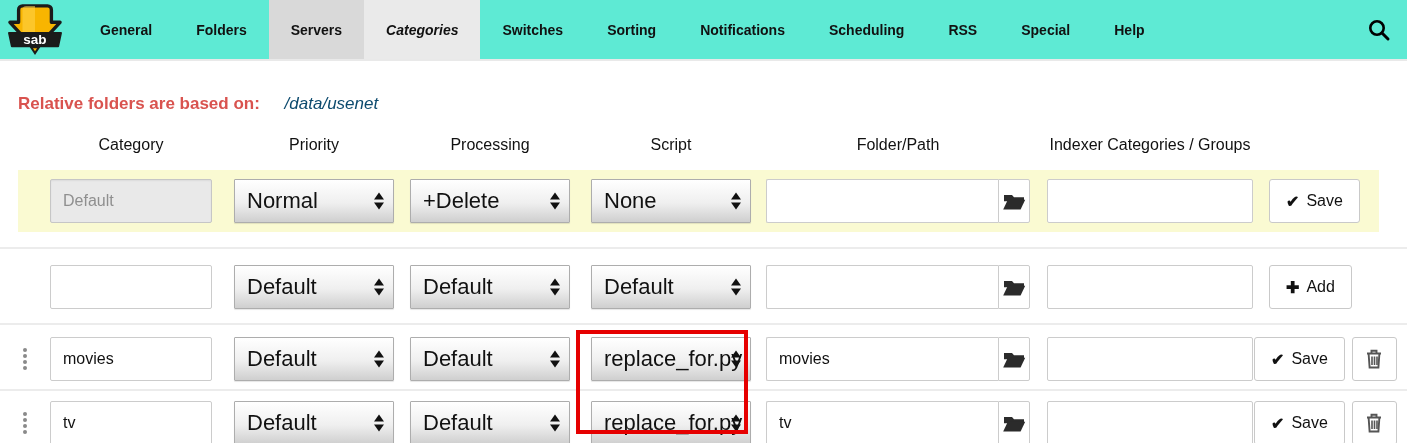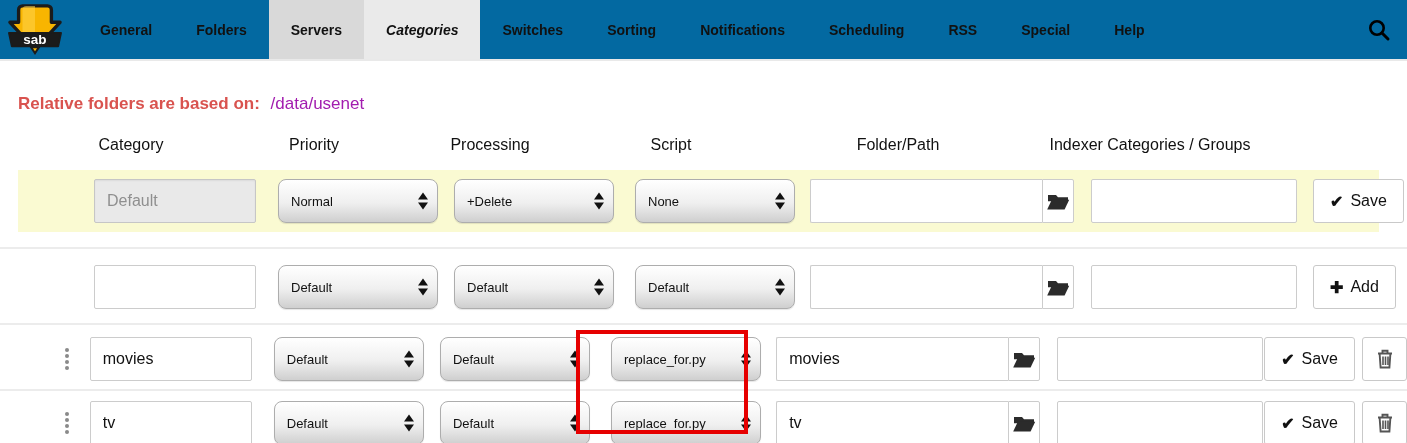--- a/index.html
+++ b/index.html
@@ -1,46 +1,46 @@
 <!DOCTYPE html>
 <html style="--ann: #e60000; --hl: #fafad2;"><head>
 <meta charset="utf-8">
 <style>
   * { margin:0; padding:0; box-sizing:border-box; }
   html,body { width:1407px; height:443px; overflow:hidden; background:#fff;
     font-family:"Liberation Sans", sans-serif; color:#111; }
   #page { position:relative; width:1407px; height:443px; }
 
   
-  .nav { display:flex; align-items:stretch; height:61px; border-bottom:2px solid #e9e9e9; background:#0369a1; }
+  .nav { display:flex; align-items:stretch; height:61px; border-bottom:2px solid #e9e9e9; background:#5eead4; }
   .logo-wrap { display:flex; align-items:center; padding:0 14px 0 6px; }
   .tabs { display:flex; align-items:stretch; }
   .tab { display:flex; align-items:center; padding:0 22px; font-size:14px; font-weight:bold; cursor:pointer; }
   .tab.hover  { background:#d9d9d9; }
   .tab.active { background:#eaeaea;font-style:italic; }
   .nav-search { margin-left:auto; display:flex; align-items:center; padding:0 16px; cursor:pointer; }
 
   
   .notice { margin:32px 0 0 18px; font-size:17px; line-height:22px; }
   .notice .lbl { font-weight:bold; color:#d9534f; }
-  .notice .val { color:#a21caf; margin-left:6px; }
+  .notice .val { color:#0c4a6e; margin-left:20px;font-style:italic; }
 
   
   .hdr-row { display:flex; margin-top:18px; height:24px; align-items:center; font-weight:normal; font-size:16px; }
   .hc { text-align:center; }
   .hc0 { width:50px; }          
   .hc1 { width:162px; }
   .hc2 { width:160px; margin-left:22px; }
   .hc3 { width:160px; margin-left:16px; }
   .hc4 { width:160px; margin-left:21px; }
   .hc5 { width:264px; margin-left:15px; }
   .hc6 { width:206px; margin-left:17px; }
 
   .rows { margin-top:8px; }
-  .row { position:relative; display:flex; align-items:center;padding-left:44px; }
+  .row { position:relative; display:flex; align-items:center; }
   .row.r0 { height:72px; }
   .row.r1 { height:72px; margin-top:2px; }
   .row.r2 { height:60px; margin-top:4px; }
   .row.r3 { height:60px; margin-top:2px; }
   .sep { border-top:2px solid #ececec; }
   .sep.s0 { margin-top:10px; }
   .sep.s1 { margin-top:0; }
   .sep.s2 { margin-top:0; }
 
   .row.highlight::before { content:""; position:absolute; left:18px; right:28px; top:5px; bottom:5px;
@@ -49,23 +49,23 @@
 
   .handle { width:50px; display:flex; flex-direction:column; align-items:center; gap:2px; }
   .handle .dot { width:4px; height:4px; border-radius:50%; background:#8a8a8a; }
 
   .txt { height:44px; border:1px solid #ccc; border-radius:2px; padding:0 12px; font-size:16px;
     background:#fff; outline:none; font-family:"Liberation Sans", sans-serif; color:#111; }
   .txt.cat { width:162px; }
   .txt.cat:disabled { background:#e9e9e9; color:#8f8f8f; border-color:#c6c6c6; box-shadow:inset 0 1px 2px rgba(0,0,0,.06); }
   .txt.indexer { width:206px; margin-left:17px; }
 
-  .select { position:relative; width:160px; height:44px; border:1px solid #adadad; border-radius:8px;
+  .select { position:relative; width:160px; height:44px; border:1px solid #adadad; border-radius:1px;
     background:linear-gradient(#ffffff, #efefef 55%, #cfcfcf); box-shadow:0 1px 1px rgba(0,0,0,.10);
-    display:flex; align-items:center; padding:0 30px 0 12px; font-size:13px; cursor:pointer; white-space:nowrap; }
+    display:flex; align-items:center; padding:0 30px 0 12px; font-size:22px; cursor:pointer; white-space:nowrap; }
   .select.sel-priority   { margin-left:22px; }
   .select.sel-processing { margin-left:16px; }
   .select.sel-script     { margin-left:21px; }
   .arrows { position:absolute; right:9px; top:50%; transform:translateY(-50%); display:flex; flex-direction:column; gap:3px; }
   .arr-up   { width:0; height:0; border-left:5px solid transparent; border-right:5px solid transparent; border-bottom:7px solid #111; }
   .arr-down { width:0; height:0; border-left:5px solid transparent; border-right:5px solid transparent; border-top:7px solid #111; }
 
   .folder-group { display:flex; width:264px; margin-left:15px; height:44px; }
   .folder-group .txt { flex:1; border-right:none; border-radius:2px 0 0 2px; width:auto; }
   .folder-btn { width:50px; height:44px; background:#fff; border:1px solid #ccc; border-radius:0 2px 2px 0;

